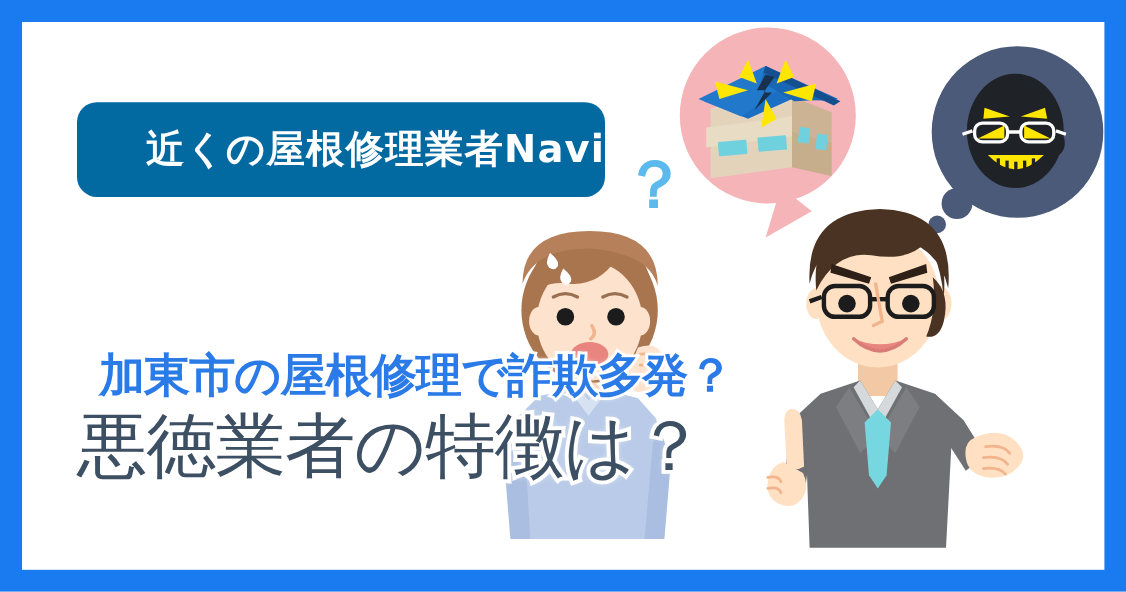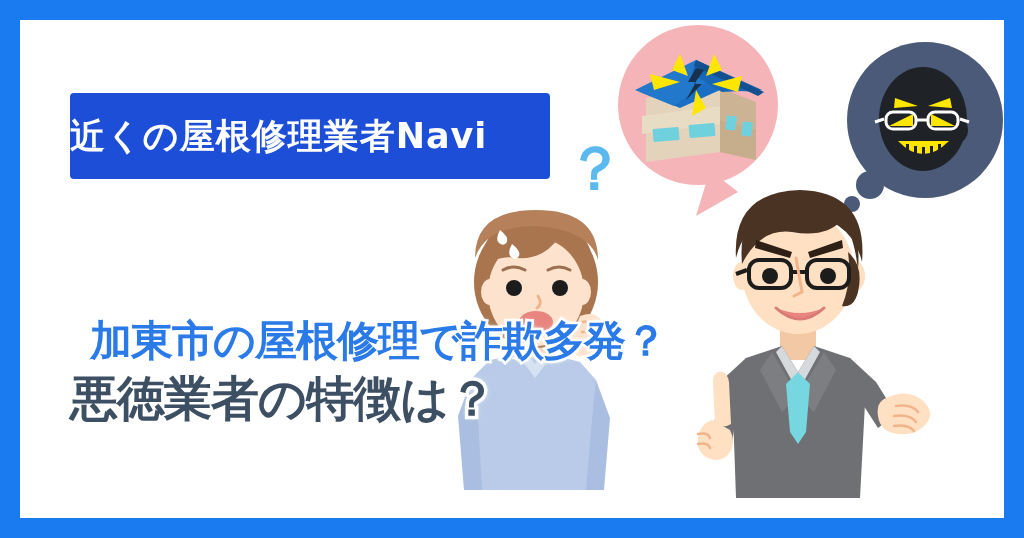--- a/index.html
+++ b/index.html
@@ -17,23 +17,23 @@
     left:20px;top:20px;
     width:984px;height:498px;
     background:#ffffff;
     overflow:hidden;
   }
 
   
   #badge{
     position:absolute;left:50px;top:73px;
     width:480px;height:86px;
-    background:#1d4ed8;
-    border-radius:4px;
-    display:flex;align-items:center;justify-content:flex-start;
+    background:#0369a1;
+    border-radius:18px;
+    display:flex;align-items:center;justify-content:flex-end;
   }
   #badge-text{
     color:#ffffff;
     font-size:35px;
     font-weight:bold;
     letter-spacing:1px;
     line-height:1;
     white-space:nowrap;
   }
   #qmark{
@@ -55,21 +55,21 @@
     white-space:nowrap;
     line-height:1;
     letter-spacing:-1px;
     -webkit-text-stroke:5px #ffffff;
     paint-order:stroke fill;
     text-shadow:0 0 6px #fff,0 0 4px #fff;
     text-align:center;
   }
   #main-head{
     position:absolute;left:50px;top:74px;
-    font-size:48px;font-weight:bold;
+    font-size:64px;font-weight:normal;
     color:#3d4f63;
     white-space:nowrap;
     line-height:1;
     letter-spacing:-1px;
     -webkit-text-stroke:7px #ffffff;
     paint-order:stroke fill;
     text-shadow:0 0 8px #fff,0 0 5px #fff;
   }
 
   

